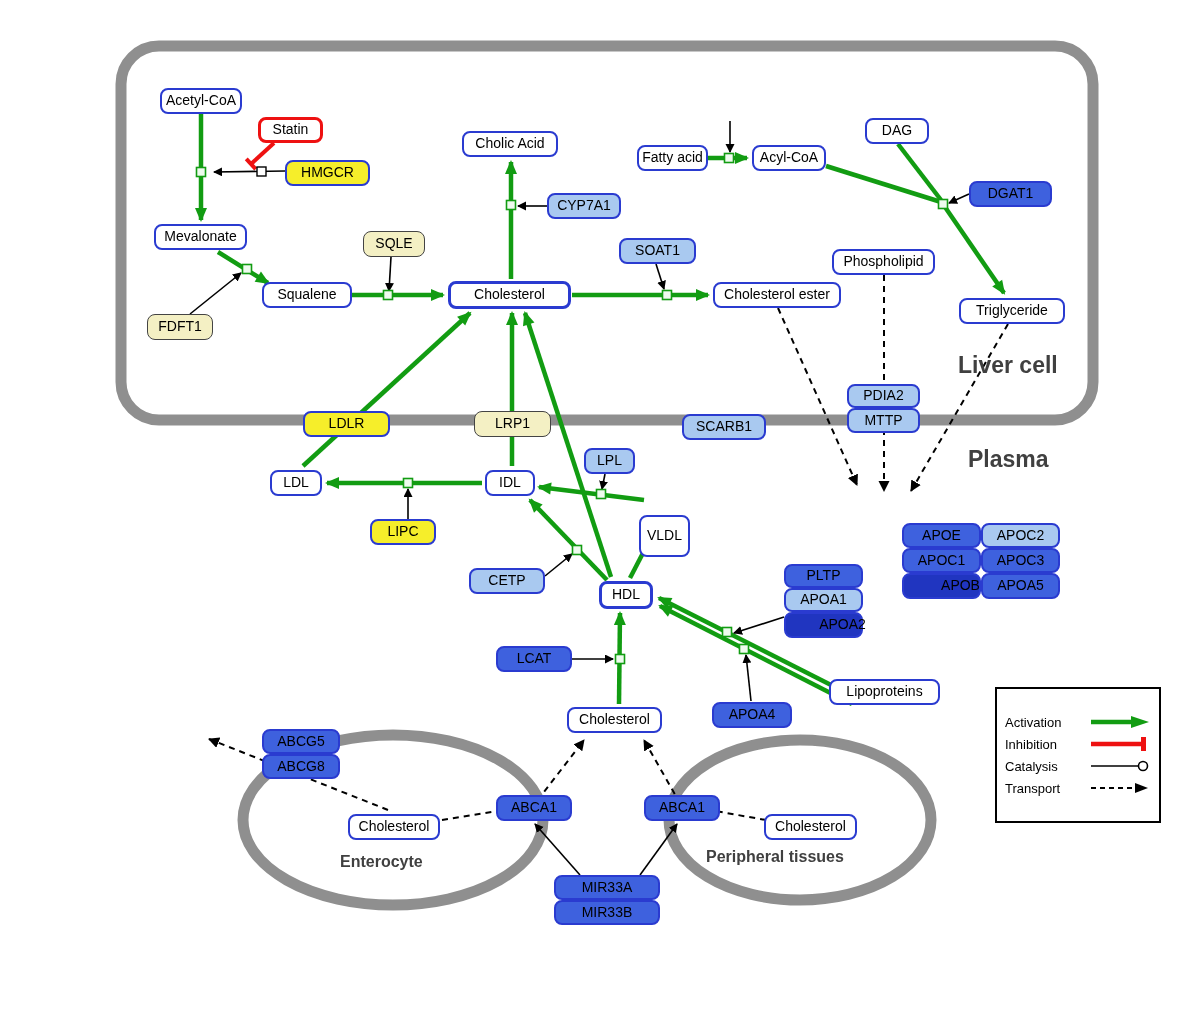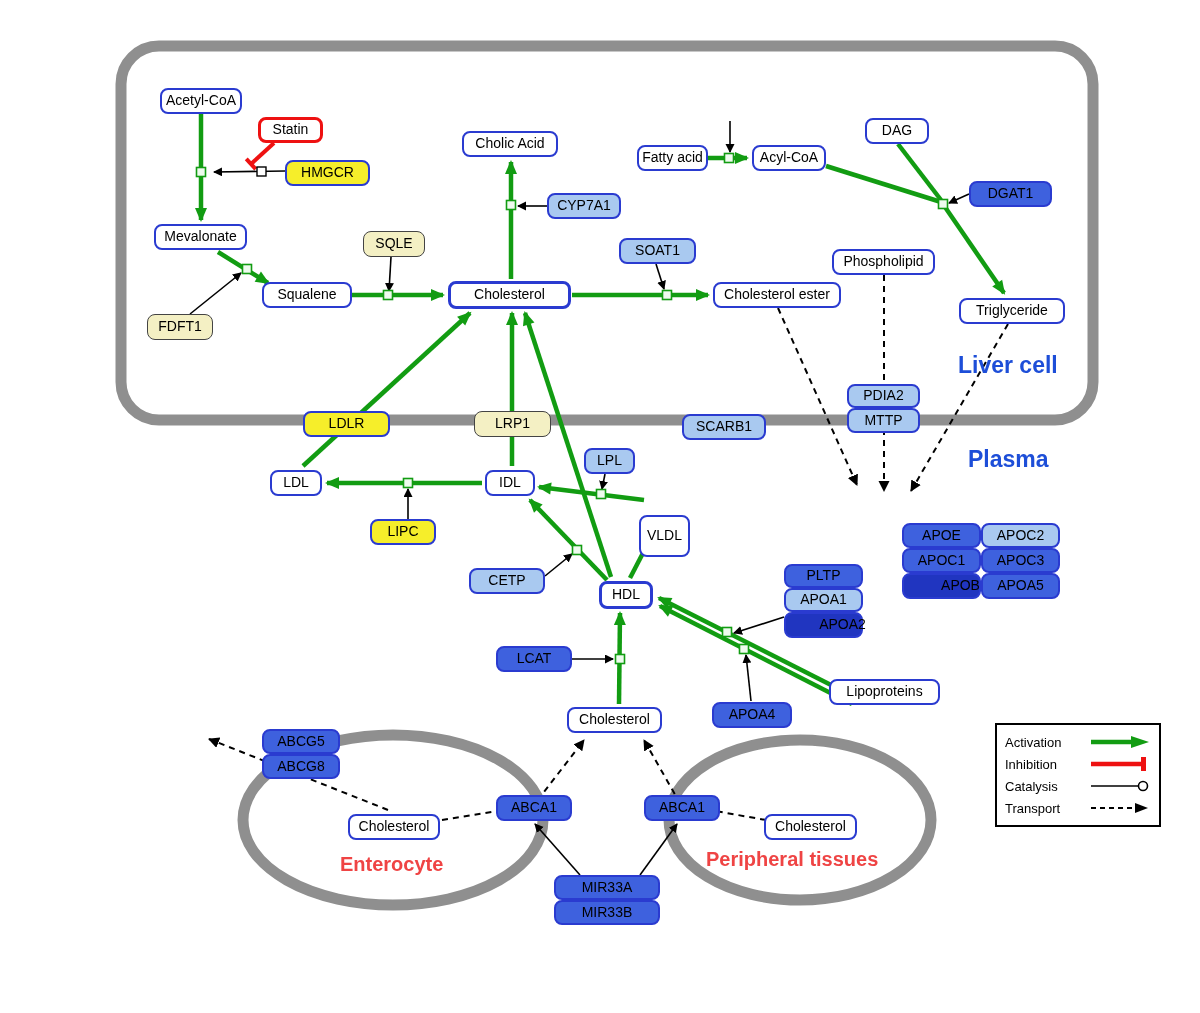--- a/index.html
+++ b/index.html
@@ -10,25 +10,25 @@
   .node{position:absolute;display:flex;align-items:center;justify-content:center;text-align:center;
         box-sizing:border-box;font-size:14px;line-height:1.1;color:#000;background:#fff;
         border:2px solid #2a3bd0;border-radius:8px;padding:0 2px;}
   .bold-border{border-width:3px;}
   .drug{border:3px solid #ee1111;}
   .gene-yellow{background:#f6ee2a;}
   .gene-pale{background:#f4f0c4;border:1.5px solid #444;}
   .gene-light{background:#a9c9f0;}
   .gene-med{background:#3e61de;}
   .gene-dark{background:#2035c0;padding-left:40px;}
-  .region-label{position:absolute;z-index:3;font-weight:bold;color:#1d4ed8;}
+  .region-label{position:absolute;z-index:3;font-weight:bold;color:#404040;}
   .rl-big{font-size:23px;}
-  .rl-mid{font-size:20px;color:#ef4444;}
+  .rl-mid{font-size:16px;color:#404040;}
   .legend{position:absolute;z-index:3;left:995px;top:687px;width:166px;background:#fff;
-          border:2px solid #000;padding:6px 8px;box-sizing:border-box;margin-top:36px;}
+          border:2px solid #000;padding:22px 8px;box-sizing:border-box;}
   .legend-row{display:flex;align-items:center;justify-content:space-between;height:22px;}
   .legend-row span{font-size:13px;color:#000;}
 </style>
 </head>
 <body>
 
 <div class="canvas">
 
   <svg class="wires" width="1200" height="1013">
     <defs>

